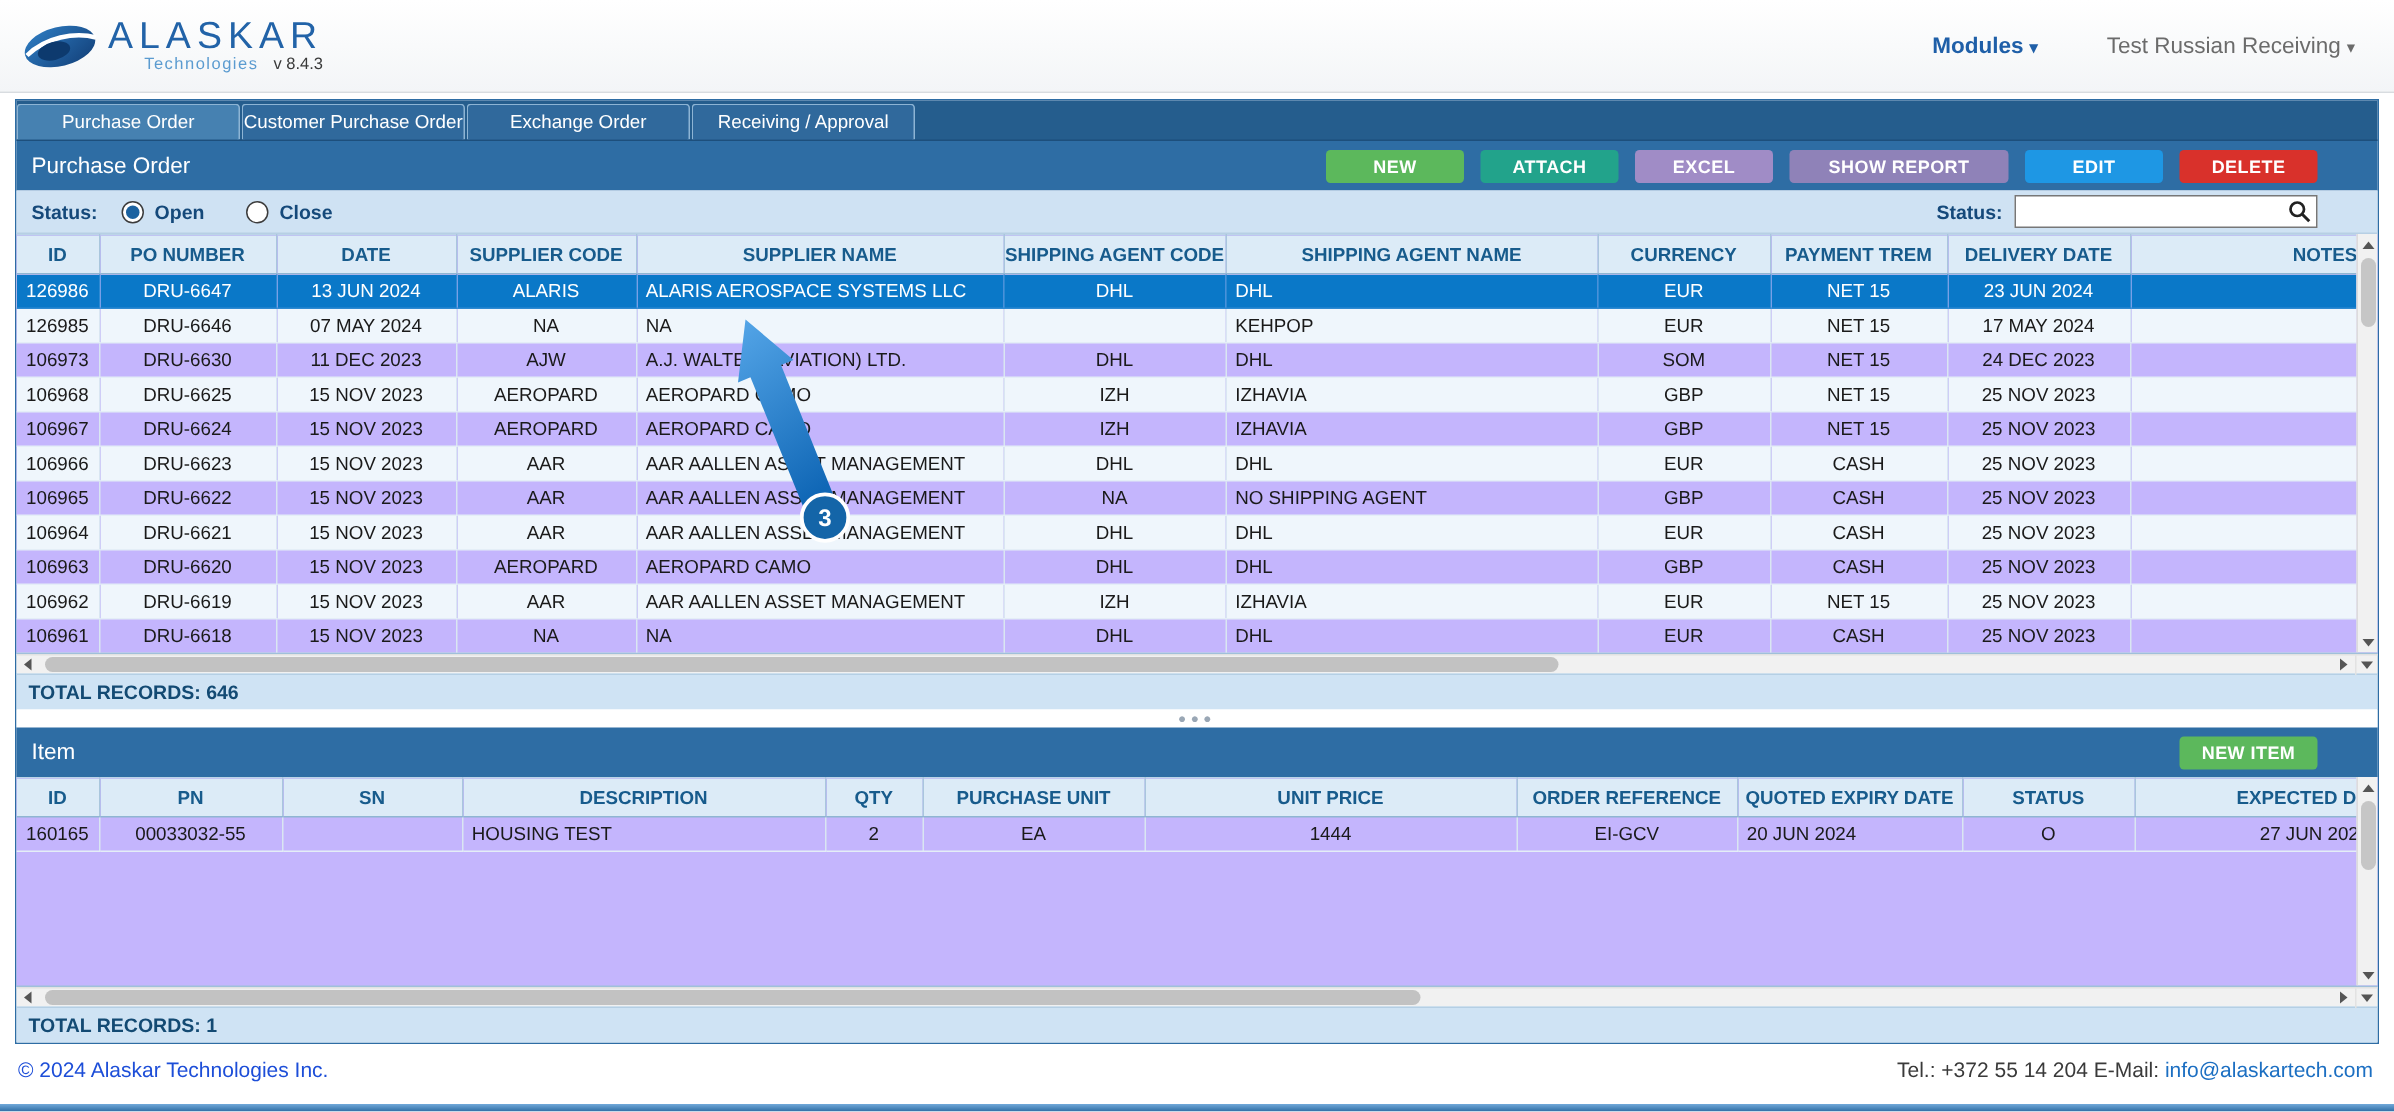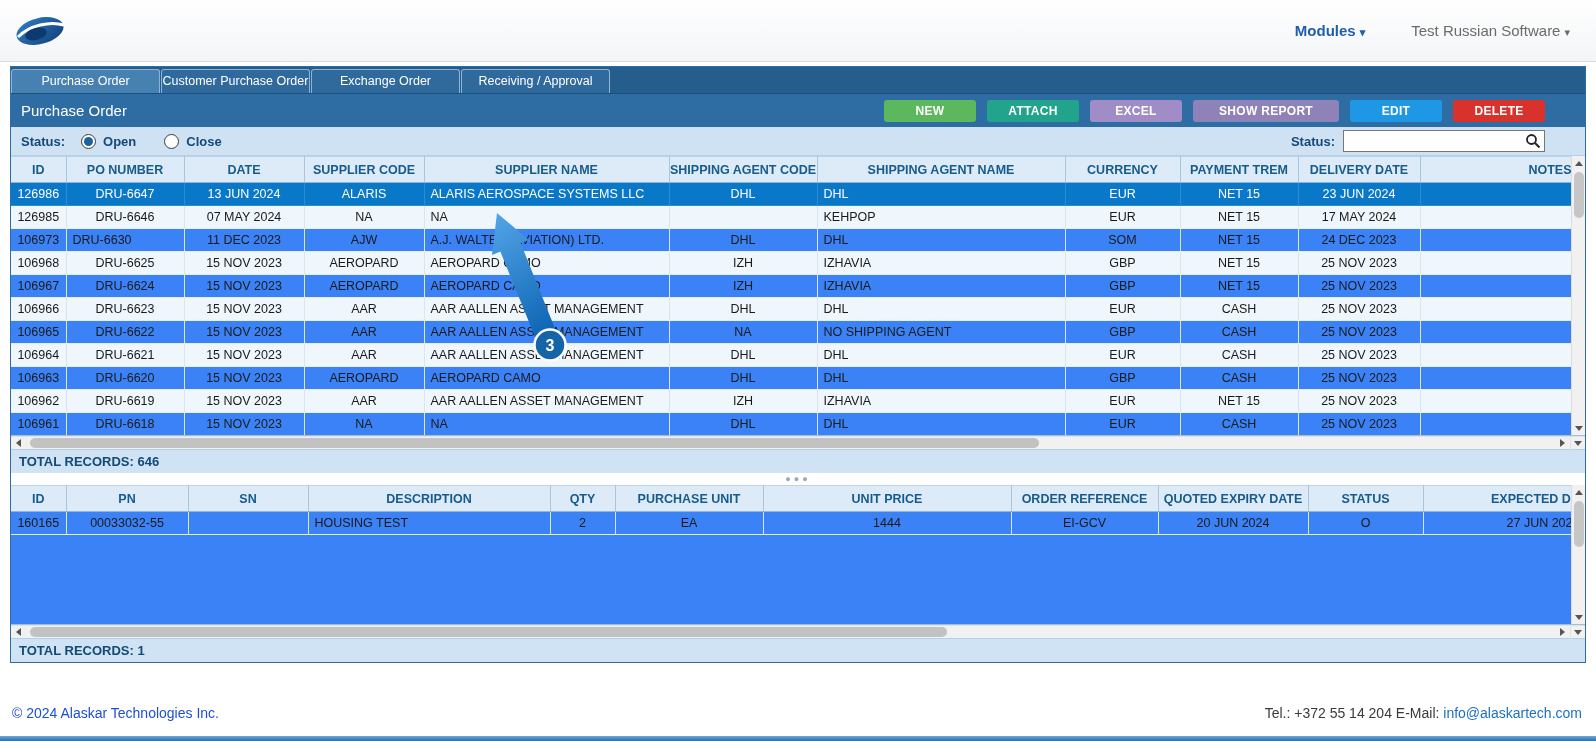--- a/index.html
+++ b/index.html
@@ -59,21 +59,21 @@
     background:#1b62a0; }
   .radio-label { font-weight:bold; color:#15497a; font-size:13px; margin:0 28px 0 7px; }
   .search-wrap { margin-left:auto; display:flex; align-items:center; gap:8px; }
   .search-label { font-weight:bold; color:#15497a; font-size:13px; }
   .search-box { position:relative; }
   .search-input { width:202px; height:22px; border:1px solid #777; padding:0 24px 0 6px;
     font-size:13px; font-family:inherit; background:#fff; }
   .search-icon { position:absolute; right:4px; top:3px; width:16px; height:16px; }
 
   
-  .grid-region { position:relative; overflow:hidden; border-bottom:1px solid #9fc0da; background:#3b82f6; }
+  .grid-region { position:relative; overflow:hidden; border-bottom:1px solid #9fc0da; background:#c4b5fd; }
   .grid-region.main { height:280px; }
   .grid-region.item { height:140px; }
   .grid-clip { position:absolute; left:0; top:0; right:14px; bottom:0; overflow:hidden; }
   table.grid { border-collapse:collapse; table-layout:fixed; }
   .grid th { height:26px; background:#dcebf7; color:#175b8c; font-size:12.5px;
     border-right:1px solid #a9c6dd; border-bottom:1px solid #8fb6d2;
     border-top:1px solid #bcd4e8; white-space:nowrap; overflow:hidden; cursor:pointer; }
   .grid td { height:23px; font-size:12.5px; color:#1a1a1a; padding:0 6px;
     border-right:1px solid #d9e6f2; border-bottom:1px solid #e4eef7;
     white-space:nowrap; overflow:hidden; cursor:default; }
@@ -128,24 +128,31 @@
       <defs>
         <linearGradient id="logoG" x1="0" y1="0" x2="1" y2="1">
           <stop offset="0" stop-color="#2f7ec4"></stop>
             <stop offset="1" stop-color="#123f78"></stop>
         </linearGradient>
       </defs>
       <ellipse cx="26" cy="20" rx="24" ry="13" fill="url(#logoG)" transform="rotate(-14 26 20)"></ellipse>
       <path d="M4 26 C 16 14, 36 10, 50 14" stroke="#ffffff" stroke-width="3" fill="none"></path>
       <ellipse cx="22" cy="23" rx="11" ry="6" fill="#0d3a6e" transform="rotate(-14 22 23)"></ellipse>
     </svg>
+    <div class="brand-col">
+      <span class="brand-name">ALASKAR</span>
+      <span class="brand-line2">
+        <span class="brand-sub">Technologies</span>
+        <span class="brand-ver">v 8.4.3</span>
+      </span>
+    </div>
   </div>
   <nav class="topnav">
     <span class="nav-modules"><span>Modules</span><span class="caret">▾</span></span>
-    <span class="nav-user"><span>Test Russian Software</span><span class="caret">▾</span></span>
+    <span class="nav-user"><span>Test Russian Receiving</span><span class="caret">▾</span></span>
   </nav>
 </header>
 
 <div class="app">
 
   <div class="tabbar">
     <div class="tab active">Purchase Order</div>
     <div class="tab">Customer Purchase Order</div>
     <div class="tab">Exchange Order</div>
     <div class="tab">Receiving / Approval</div>
@@ -234,21 +241,21 @@
               <td style="text-align: left;">NA</td>
               <td style="text-align: center;"></td>
               <td style="text-align: left;">KEHPOP</td>
               <td style="text-align: center;">EUR</td>
               <td style="text-align: center;">NET 15</td>
               <td style="text-align: center;">17 MAY 2024</td>
               <td style="text-align: center;"></td>
             </tr>
             <tr>
               <td style="text-align: center;">106973</td>
-              <td style="text-align: left;">DRU-6630</td>
+              <td style="text-align: center;">DRU-6630</td>
               <td style="text-align: center; margin-left: 22px;">11 DEC 2023</td>
               <td style="text-align: center;">AJW</td>
               <td style="text-align: left;">A.J. WALTER (AVIATION) LTD.</td>
               <td style="text-align: center;">DHL</td>
               <td style="text-align: left;">DHL</td>
               <td style="text-align: center;">SOM</td>
               <td style="text-align: center;">NET 15</td>
               <td style="text-align: center;">24 DEC 2023</td>
               <td style="text-align: center;"></td>
             </tr>
@@ -381,20 +388,26 @@
         <span class="tri-right"></span>
       </div>
     <div class="hs-corner">
         <span class="tri-down"></span>
       </div>
   </div>
   <div class="total-band">TOTAL RECORDS: 646</div>
 
   <div class="splitter">●●●</div>
 
+  <div class="section-header">
+    <span class="section-title">Item</span>
+    <div class="btn-row">
+      <button class="btn btn-new-item">NEW ITEM</button>
+    </div>
+  </div>
 
   <div class="grid-region item">
     <div class="grid-clip">
         <table class="grid" style="width: 1652px;">
           <colgroup>
             <col style="width: 55px;">
             <col style="width: 122px;">
             <col style="width: 120px;">
             <col style="width: 242px;">
             <col style="width: 65px;">
@@ -423,21 +436,21 @@
           <tbody>
             <tr>
               <td style="text-align: center;">160165</td>
               <td style="text-align: center;">00033032-55</td>
               <td style="text-align: center;"></td>
               <td style="text-align: left;">HOUSING TEST</td>
               <td style="text-align: center;">2</td>
               <td style="text-align: center;">EA</td>
               <td style="text-align: center;">1444</td>
               <td style="text-align: center;">EI-GCV</td>
-              <td style="text-align: center;">20 JUN 2024</td>
+              <td style="text-align: left;">20 JUN 2024</td>
               <td style="text-align: center;">O</td>
               <td style="text-align: center;">27 JUN 2024</td>
             </tr>
           </tbody>
         </table>
       </div>
     <div class="vscroll">
       <div class="vs-btn">
           <span class="tri-up"></span>
         </div>

